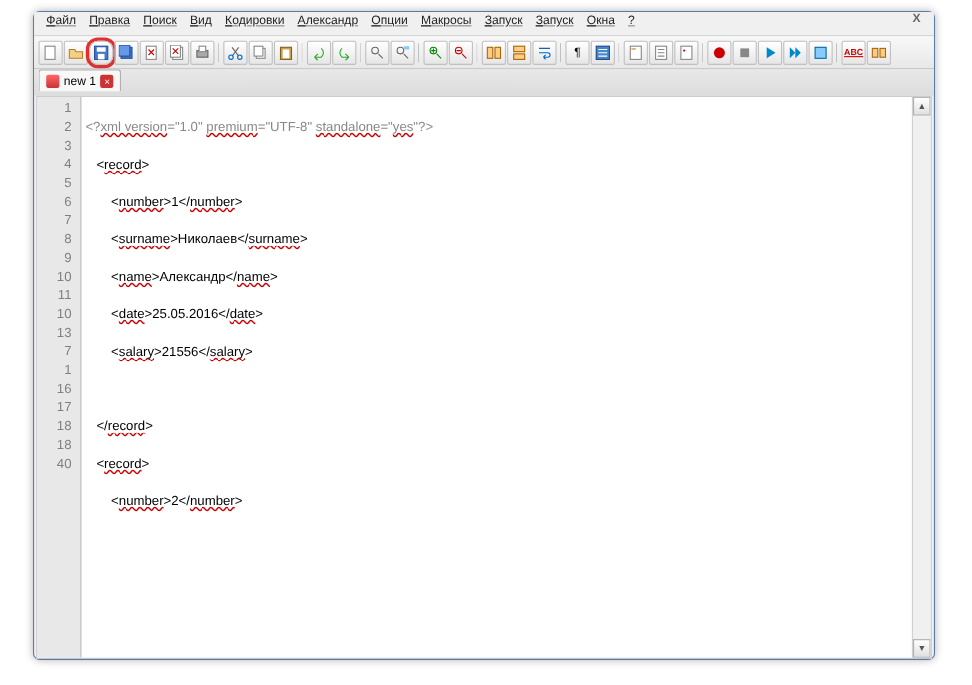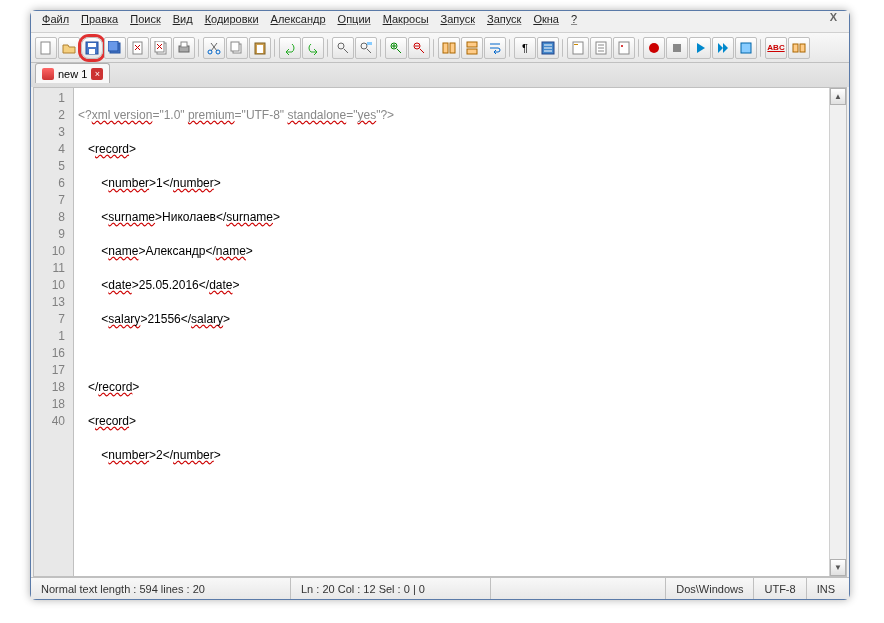--- a/index.html
+++ b/index.html
@@ -293,21 +293,13 @@
 
 
     </div>
     <div class="scrollbar-v">
       <div class="scrollbtn">▲</div>
       <div class="scrolltrack"></div>
       <div class="scrollbtn">▼</div>
     </div>
   </div>
 
-  <div class="statusbar">
-    <div class="sb-cell" style="flex:0 0 260px">Normal text length : 594    lines : 20</div>
-    <div class="sb-cell" style="flex:0 0 200px">Ln : 20   Col : 12   Sel : 0 | 0</div>
-    <div class="sb-cell" style="flex:1"></div>
-    <div class="sb-cell mid">Dos\Windows</div>
-    <div class="sb-cell mid">UTF-8</div>
-    <div class="sb-cell">INS</div>
-  </div>
 </div>
 
 </body></html>

